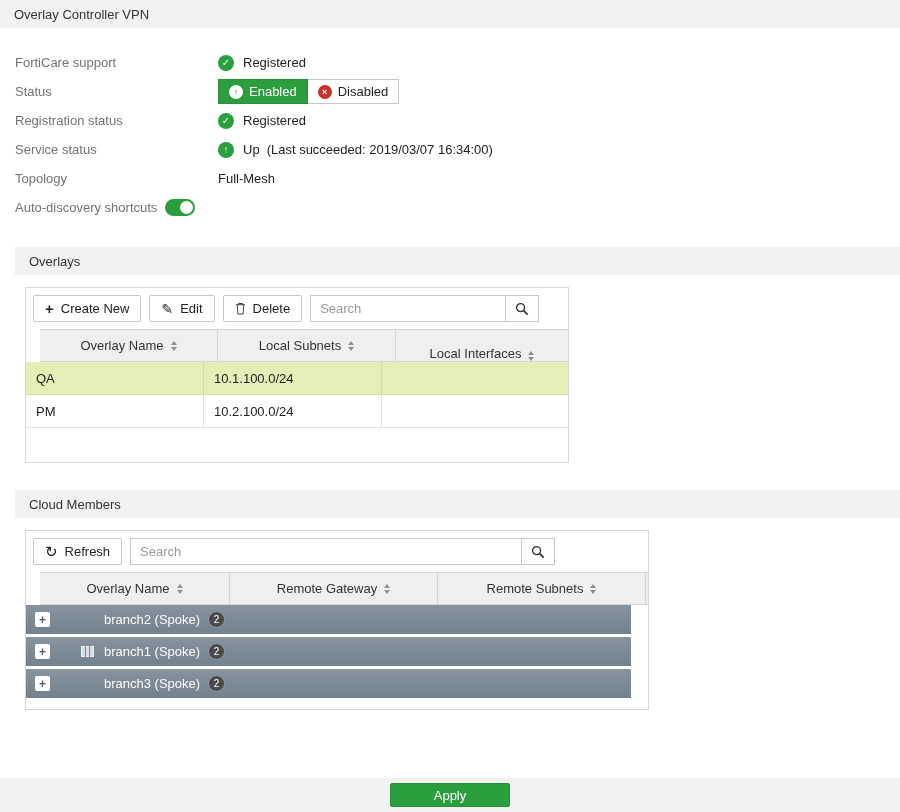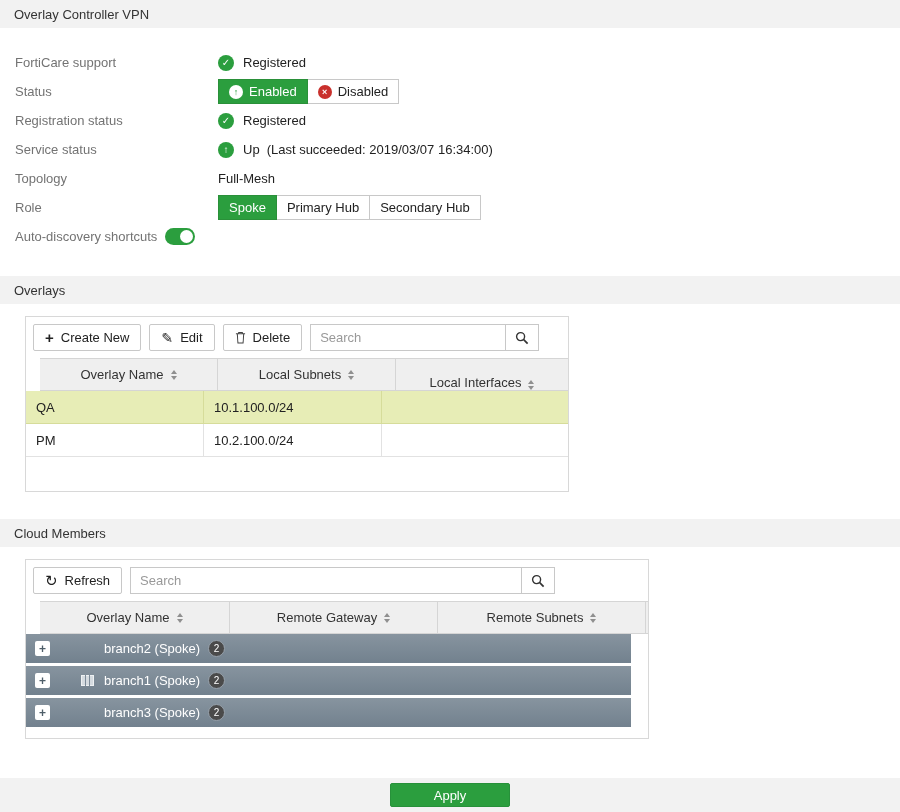--- a/index.html
+++ b/index.html
@@ -29,21 +29,21 @@
     background: #fff; border: 1px solid #c8c8c8; font-size: 13px; font-family: inherit; color: #222; cursor: pointer; }
   .seg-btn + .seg-btn { margin-left: -1px; }
   .seg-btn.sel-green { background: #2b9e3e; border-color: #2a9039; color: #fff; position: relative; z-index: 1; }
 
   .detail { margin-left: 7px; }
 
   .toggle { width: 30px; height: 17px; border-radius: 9px; background: #2b9e3e; position: relative;
     display: inline-block; cursor: pointer; }
   .toggle .knob { position: absolute; right: 2px; top: 2px; width: 13px; height: 13px; border-radius: 50%; background: #fff; }
 
-  .section-bar { height: 28px; background: #f2f2f2; display: flex; align-items: center; padding-left: 14px; color: #333; }
+  .section-bar { height: 28px; background: #f2f2f2; display: flex; align-items: center; padding-left: 14px; color: #333; margin-left: 15px; }
   .overlays-bar { margin-top: 25px; }
   .cloud-bar { margin-top: 27px; }
 
   .panel { margin: 12px 0 0 25px; border: 1px solid #d8d8d8; background: #fff; }
   .panel.overlays { width: 544px; }
   .panel.cloud { width: 624px; }
 
   .toolbar { display: flex; align-items: center; padding: 7px; }
   .tb-btn { height: 27px; padding: 0 11px; display: inline-flex; align-items: center; gap: 7px;
     background: #fff; border: 1px solid #c8c8c8; border-radius: 2px; font-size: 13px; font-family: inherit;
@@ -149,36 +149,20 @@
     </div>
   </div>
 
   <div class="frow">
     <div class="flabel">Topology</div>
     <div class="fvalue">
       <span>Full-Mesh</span>
     </div>
   </div>
 
-  <div class="frow">
-    <div class="flabel">Role</div>
-    <div class="fvalue">
-      <div class="seg">
-        <button class="seg-btn sel-green">
-          <span>Spoke</span>
-        </button>
-        <button class="seg-btn">
-          <span>Primary Hub</span>
-        </button>
-        <button class="seg-btn">
-          <span>Secondary Hub</span>
-        </button>
-      </div>
-    </div>
-  </div>
 
   <div class="frow">
     <div class="flabel auto">Auto-discovery shortcuts</div>
     <span class="toggle on">
         <span class="knob"></span>
       </span>
   </div>
 </div>
 
 <div class="section-bar overlays-bar">

